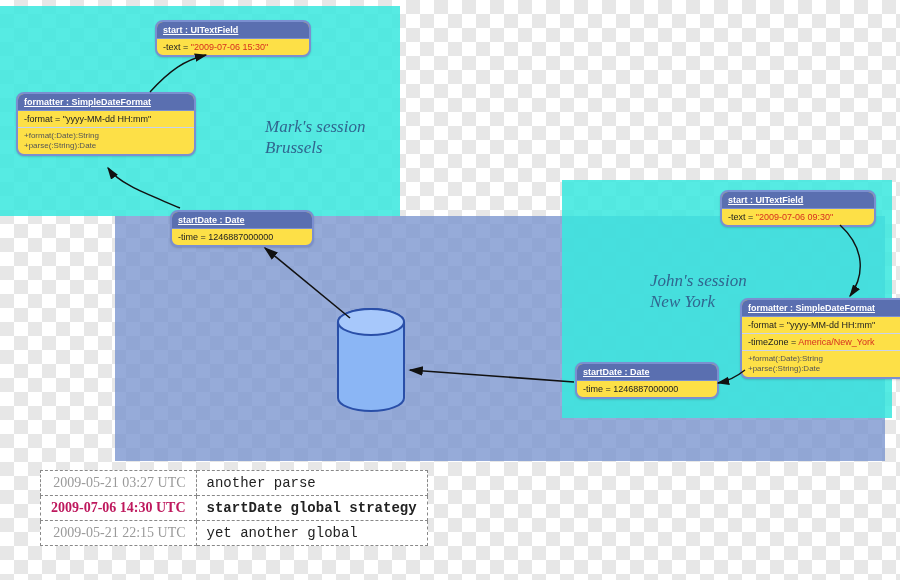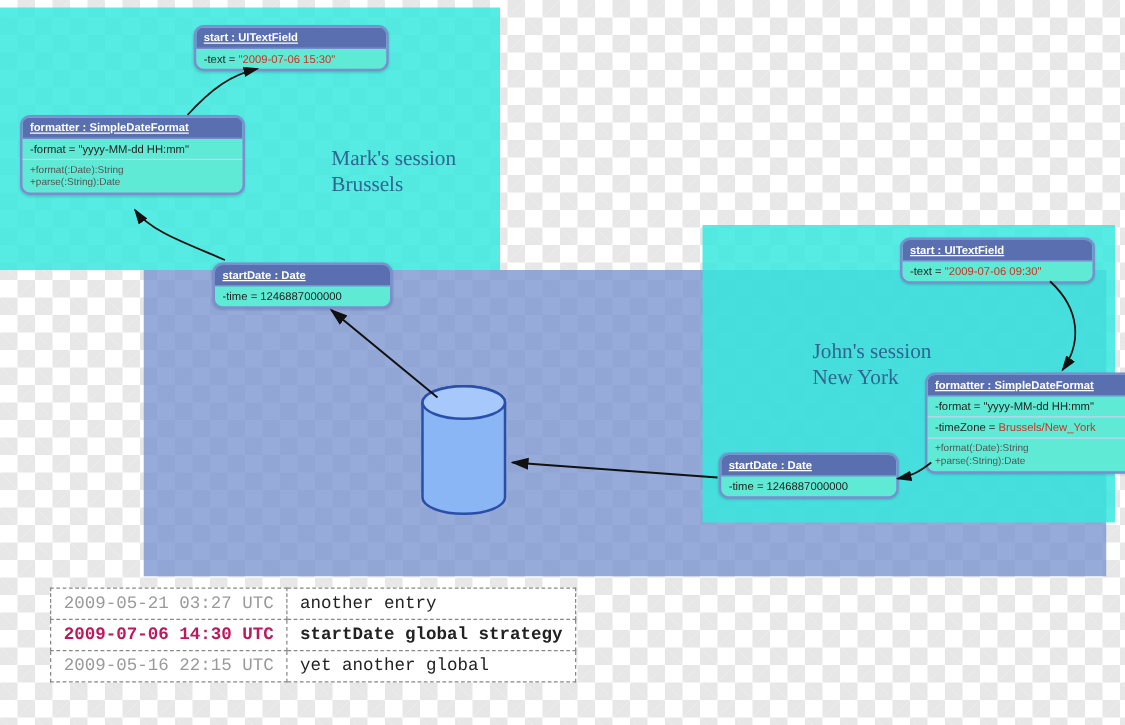--- a/index.html
+++ b/index.html
@@ -13,35 +13,35 @@
     background-size:28px 28px;
     background-position:0 0,0 14px,14px -14px,-14px 0;
     background-color:#fff;
   }
   .stage{position:relative;width:900px;height:580px;}
   
   .region{position:absolute;}
   .region.cyan{background:rgba(56,232,222,0.85);}
   .region.slate{background:rgba(120,148,206,0.78);}
   
-  .caption{position:absolute;color:#30668f;font-family:Georgia,'Times New Roman',serif;font-size:17px;line-height:1.25;white-space:pre;}
+  .caption{position:absolute;color:#30668f;font-style:italic;font-family:Georgia,'Times New Roman',serif;font-size:17px;line-height:1.25;white-space:pre;}
   
-  .obj{position:absolute;background:#5eead4;border:2px solid #7b8fd0;border-radius:8px;box-shadow:0 1px 2px rgba(0,0,0,.15);overflow:hidden;font-size:9px;}
+  .obj{position:absolute;background:#fde047;border:2px solid #7b8fd0;border-radius:8px;box-shadow:0 1px 2px rgba(0,0,0,.15);overflow:hidden;font-size:9px;}
   .obj .head{background:#5a6fb0;color:#fff;font-weight:bold;padding:3px 6px;border-bottom:1px solid #7b8fd0;text-decoration:underline;white-space:nowrap;}
   .obj .row{padding:3px 6px;border-bottom:1px solid #c8d2ef;white-space:nowrap;}
   .obj .row:last-child{border-bottom:none;}
   .obj .ops{color:#555;font-size:8px;line-height:1.25;}
   .hi{color:#d62f1f;}
   
   .db{position:absolute;}
   .db svg{display:block;}
   
   .log{position:absolute;border-collapse:collapse;background:#fff;font-family:'Courier New',monospace;font-size:14px;}
   .log td{border:1px dashed #888;padding:4px 10px;white-space:nowrap;}
-  .log td.ts{color:#9a9a9a;text-align:left;}
+  .log td.ts{color:#9a9a9a;text-align:right;font-family:Liberation Serif, serif;}
   .log tr.active td{color:#be185d;font-weight:bold;}
   .log tr.active td.msg{color:#222;}
   
   svg.arrows{position:absolute;left:0;top:0;width:900px;height:580px;pointer-events:none;}
 </style>
 </head>
 <body>
 
 <div class="stage">
 
@@ -85,21 +85,21 @@
       <span>-text = </span><span class="hi">"2009-07-06 09:30"</span>
     </div>
   </div>
 
   <div class="obj" style="left:740px; top:298px; width:176px;">
     <div class="head">formatter : SimpleDateFormat</div>
     <div class="row">
       <span>-format = </span><span>"yyyy-MM-dd HH:mm"</span>
     </div>
     <div class="row">
-      <span>-timeZone = </span><span class="hi">Brussels/New_York</span>
+      <span>-timeZone = </span><span class="hi">America/New_York</span>
     </div>
     <div class="row ops">
       <div>+format(:Date):String</div>
       <div>+parse(:String):Date</div>
     </div>
   </div>
 
   <div class="obj" style="left:575px; top:362px; width:140px;">
     <div class="head">startDate : Date</div>
     <div class="row">
@@ -132,26 +132,26 @@
 
     <path d="M745 370 C735 378, 728 381, 718 383" fill="none" stroke="#111" stroke-width="1.4" marker-end="url(#ah)"></path>
 
     <path d="M840 225 C865 248, 865 275, 850 296" fill="none" stroke="#111" stroke-width="1.4" marker-end="url(#ah)"></path>
   </svg>
 
   <table class="log" style="left:40px; top:470px;">
     <tbody id="log-body">
         <tr>
           <td class="ts">2009-05-21 03:27 UTC</td>
-          <td class="msg">another entry</td>
+          <td class="msg">another parse</td>
         </tr>
         <tr class="active">
           <td class="ts">2009-07-06 14:30 UTC</td>
           <td class="msg">startDate global strategy</td>
         </tr>
         <tr>
-          <td class="ts">2009-05-16 22:15 UTC</td>
+          <td class="ts">2009-05-21 22:15 UTC</td>
           <td class="msg">yet another global</td>
         </tr>
       </tbody>
   </table>
 
 </div>
 
 </body></html>

